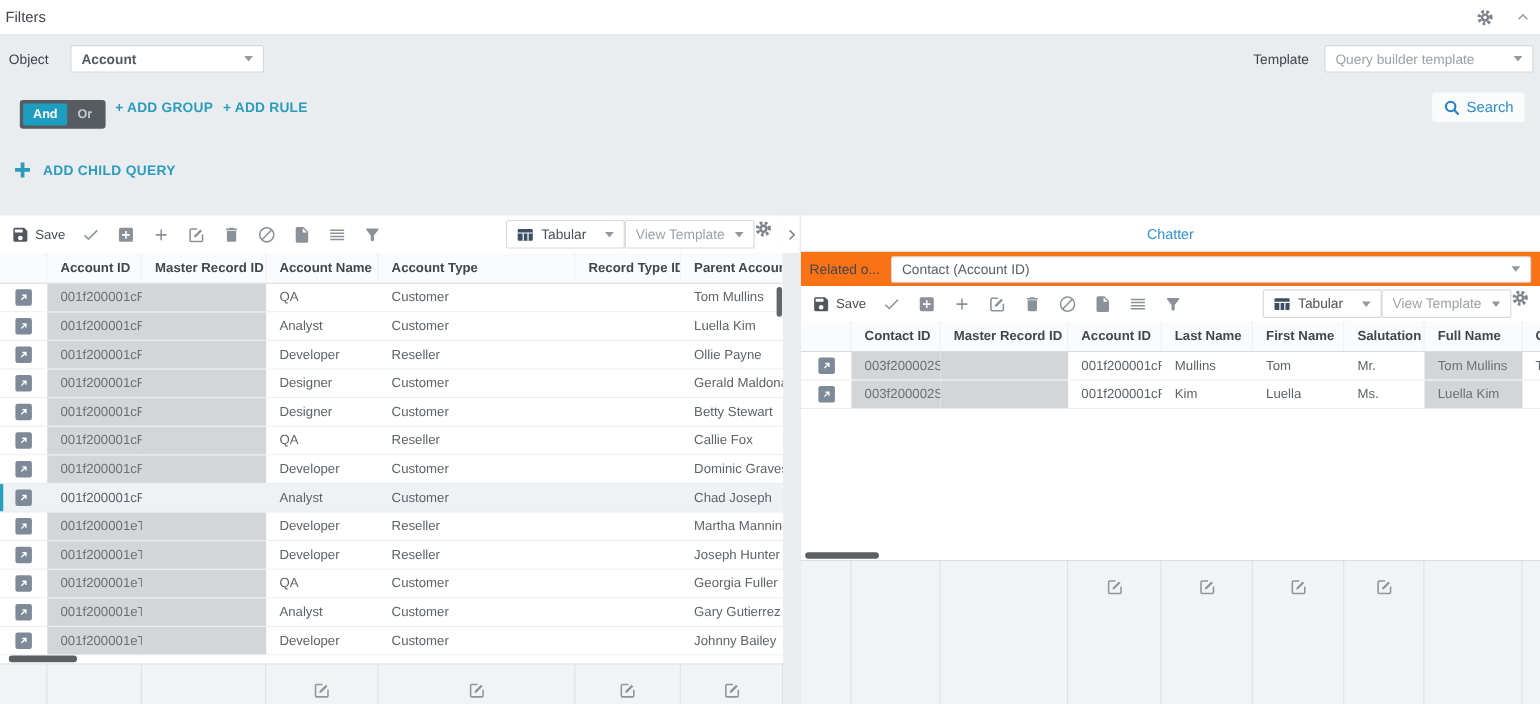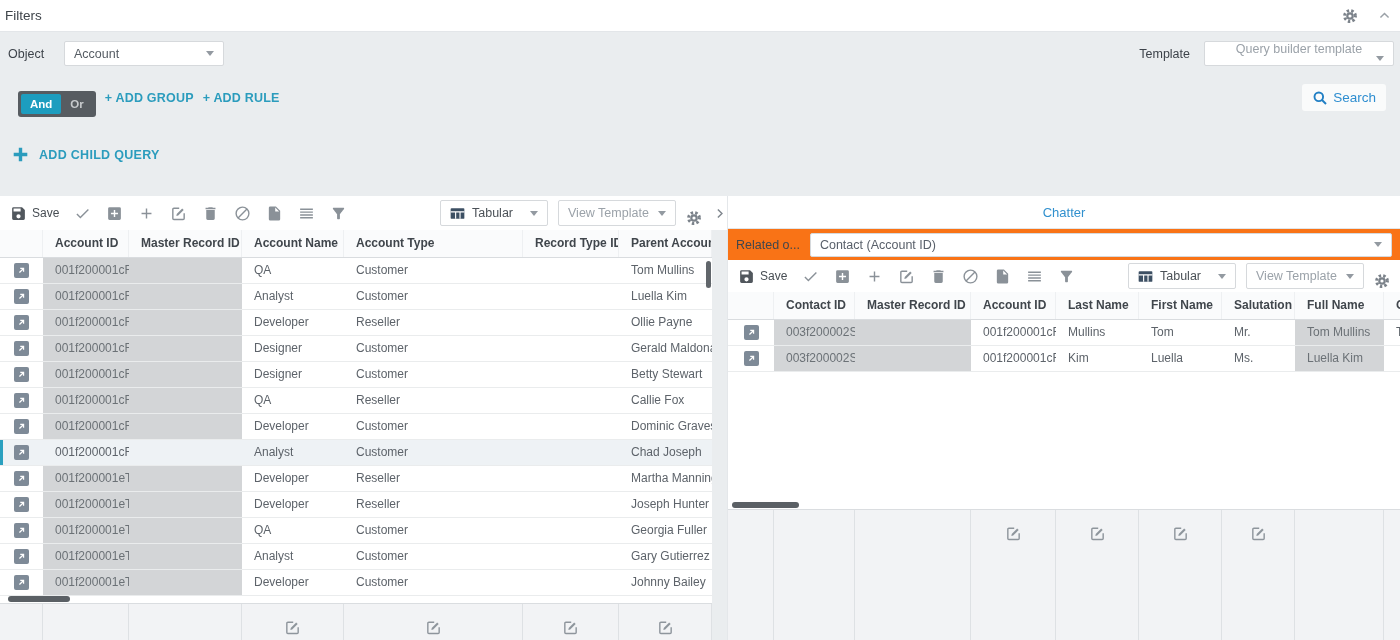--- a/index.html
+++ b/index.html
@@ -17,22 +17,22 @@
   .filters { position:absolute; top:33px; left:0; right:0; height:163px; background:#eaedef; }
   .object-group { position:absolute; left:8px; top:8px; display:flex; align-items:center; }
   .field-label { font-size:12.5px; color:#3d434a; }
   .object-group .field-label { width:56px; }
   .template-group { position:absolute; right:6px; top:8px; display:flex; align-items:center; gap:14px; }
   .select { background:#fff; border:1px solid #d6d9dc; border-radius:2px; height:25px;
     display:flex; align-items:center; padding:0 9px; font-size:12.5px; color:#555c63; position:relative; }
   .select .caret { margin-left:auto; }
   .caret { width:0; height:0; border-left:4px solid transparent; border-right:4px solid transparent;
     border-top:5px solid #939aa1; flex:none; }
-  .sel-object { width:160px; }
-  .sel-template { width:190px;flex-direction:column; }
+  .sel-object { width:176px;font-weight:bold; }
+  .sel-template { width:190px; }
   .placeholder { color:#9ba2a9; }
 
   .andor-row { position:absolute; left:18px; top:58px; display:flex; align-items:flex-start; }
   .andor { background:#575c61; border-radius:3px; padding:3px; display:flex; height:26px; }
   .andor .opt { font-size:11.5px; font-weight:bold; padding:0 9px; display:flex; align-items:center;
     border-radius:2px; color:#c7cacd; cursor:default; }
   .andor .opt.active { background:#1d9dbf; color:#fff; }
   .add-links { display:flex; gap:9px; margin-left:9px; }
   .add-link { font-size:12.5px; font-weight:bold; color:#2b9cbd; letter-spacing:.2px; }
 
@@ -51,21 +51,21 @@
   .expand-chip { position:absolute; top:0; left:0; width:15px; height:34px; background:#fff;
     display:flex; align-items:center; justify-content:center; }
   .panel.right { flex:1; border-left:1px solid #e4e7ea; }
 
   
   .toolbar { height:34px; flex:none; display:flex; align-items:center; padding:0 10px; gap:15px; background:#fff; }
   .panel.right .toolbar { height:32px; }
   .tb-save { display:flex; align-items:center; gap:5px; }
   .tb-save span { font-size:12px; color:#474d53; }
   .tb-btn { display:flex; align-items:center; justify-content:center; }
-  .tb-right { margin-left:auto; display:flex; align-items:flex-end; gap:10px; }
+  .tb-right { margin-left:auto; display:flex; align-items:flex-start; }
   .sel-viewmode { width:108px; height:26px; gap:7px; color:#4b5157; }
   .sel-viewtpl { width:118px; height:26px; }
 
   
   .tabs { height:33px; flex:none; display:flex; border-bottom:1px solid #e2e5e8; background:#fff; }
   .tab { flex:1; display:flex; align-items:center; justify-content:center; font-size:13px; color:#3190ce; position:relative; }
   .tab.active::after { content:""; position:absolute; left:8px; right:0; bottom:-1px; height:3px; background:#3190ce; }
 
   
   .related-row { height:31px; flex:none; display:flex; align-items:center; padding:0 8px; gap:10px; background:#f97316; }

